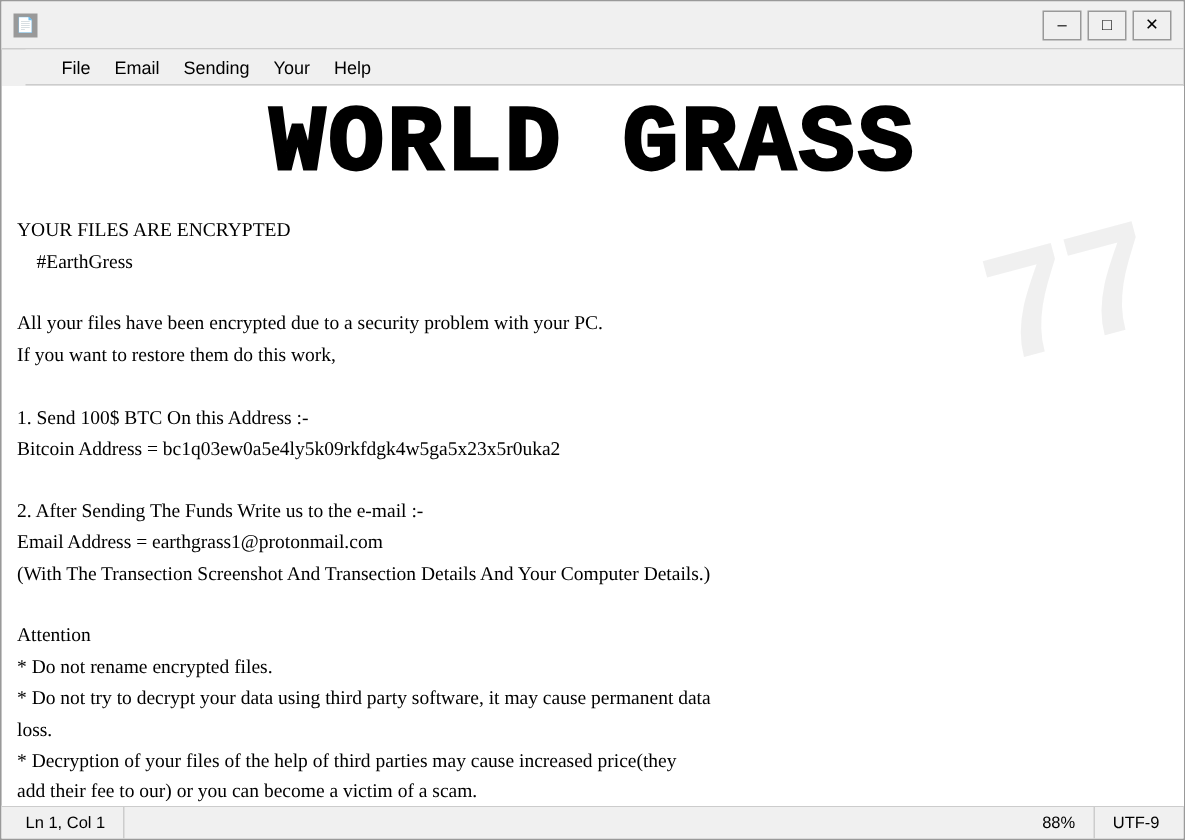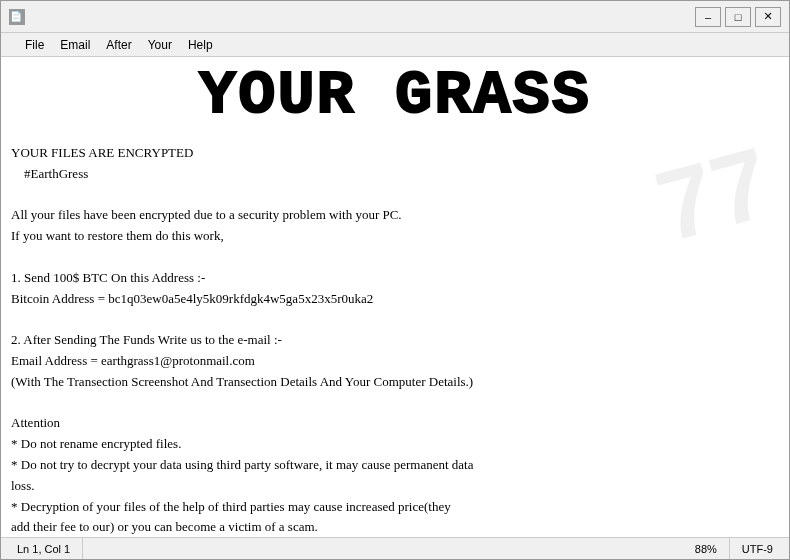--- a/index.html
+++ b/index.html
@@ -78,20 +78,21 @@
       color: #000;
     }
 
     .menu-bar {
       display: flex;
       align-items: center;
       padding: 2px 16px;
       background: #f0f0f0;
       border-bottom: 1px solid #ccc;
       height: 24px;
+      margin-left: 16px;
     }
 
     .menu-item {
       padding: 2px 8px;
       font-size: 12px;
       color: #000;
       cursor: pointer;
       border-radius: 2px;
     }
 
@@ -179,28 +180,28 @@
     <div class="title-bar-controls">
       <div class="title-btn">–</div>
       <div class="title-btn">□</div>
       <div class="title-btn close">✕</div>
     </div>
   </div>
 
   <div class="menu-bar">
     <div class="menu-item">File</div>
     <div class="menu-item">Email</div>
-    <div class="menu-item">After</div>
+    <div class="menu-item">Sending</div>
     <div class="menu-item">Your</div>
     <div class="menu-item">Help</div>
   </div>
 
   <div class="content-area">
     <div class="watermark">77</div>
-    <div class="big-title">YOUR GRASS</div>
+    <div class="big-title">WORLD GRASS</div>
     <div class="content-text">YOUR FILES ARE ENCRYPTED
     #EarthGress
 
 All your files have been encrypted due to a security problem with your PC.
 If you want to restore them do this work,
 
 1. Send 100$ BTC On this Address :-
 Bitcoin Address = bc1q03ew0a5e4ly5k09rkfdgk4w5ga5x23x5r0uka2
 
 2. After Sending The Funds Write us to the e-mail :-

